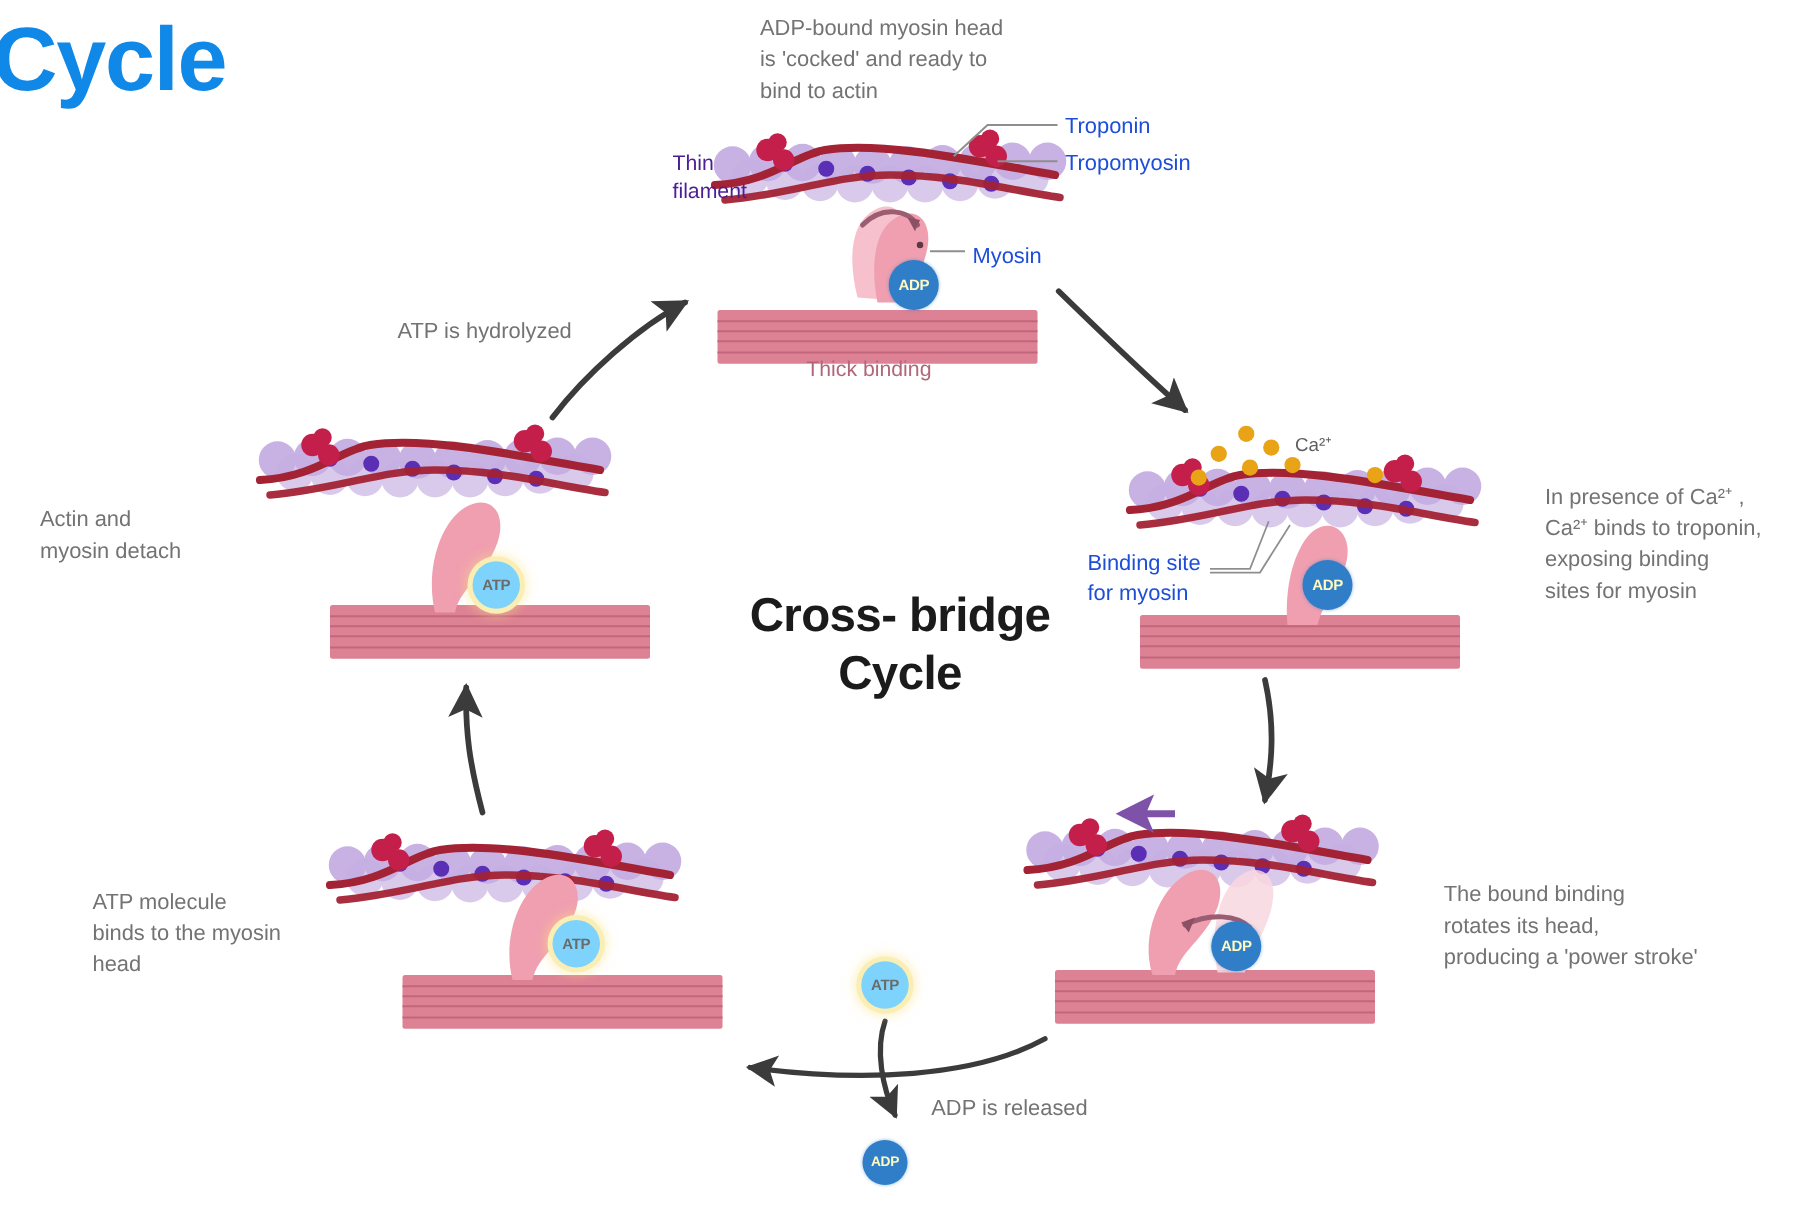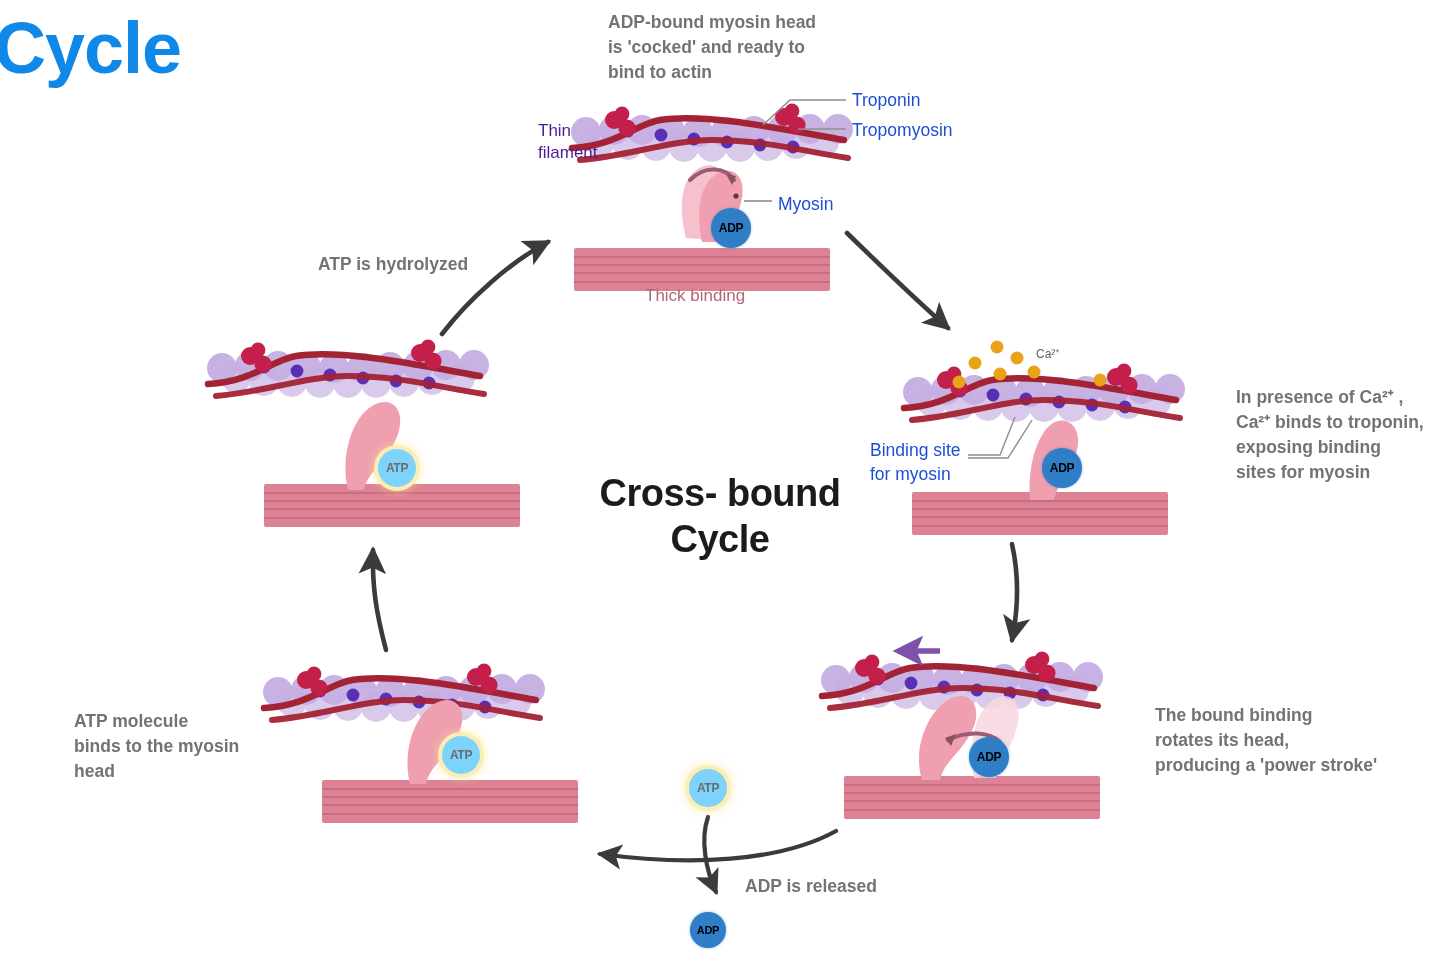--- a/index.html
+++ b/index.html
@@ -43,37 +43,36 @@
     text-align: center;
     letter-spacing: -0.5px;
   }
 
   
   .annot {
     color: #737373;
     font-size: 17.5px;
     line-height: 1.42;
     white-space: pre-line;
-    font-weight: bold;
   }
   .leaderlabel {
     color: #1d4ed8;
     font-size: 17.5px;
     line-height: 1.38;
     white-space: pre-line;
   }
   .filament-label {
     font-size: 17px;
     line-height: 1.3;
     white-space: pre-line;
   }
   .lbl-thin   { color: #4c1d95; }
   .lbl-thick  { color: #b2667a; }
 
-  .ca-label { color: #5e5e5e; font-size: 12px; }
+  .ca-label { color: #5e5e5e; font-size: 15px; }
 
   
   svg.layer {
     position: absolute;
     left: 0; top: 0;
     width: 1440px;
     height: 967px;
     overflow: visible;
     pointer-events: none;
   }
@@ -82,38 +81,38 @@
   .badge {
     border-radius: 50%;
     display: flex;
     align-items: center;
     justify-content: center;
     font-weight: bold;
     letter-spacing: -0.3px;
   }
   .badge-adp {
     background: #2f7ec7;
-    color: #000000;
+    color: #fef9c3;
     box-shadow: 0 0 3px rgba(47,126,199,.55);
   }
   .badge-atp {
     background: #7dd3fc;
     color: #6b6b6b;
     box-shadow: 0 0 0 4px #fbeeb4, 0 0 9px 5px rgba(250,226,130,.55);
   }
 </style>
 </head>
 <body>
 
 <div id="stage">
 
   <div class="abs" id="slide-title">Cycle</div>
 
   <div class="abs" id="center-title">Cross-
-bound Cycle</div>
+bridge Cycle</div>
 
   <svg class="layer" viewBox="0 0 1440 967">
     <defs>
       <marker id="arrowhead" markerWidth="7" markerHeight="7" refX="5.2" refY="3.2" orient="auto" markerUnits="strokeWidth">
         <path d="M0,0.2 L6,3.2 L0,6.2 L1.4,3.2 Z" fill="#3b3b3b"></path>
       </marker>
       <marker id="arrowhead-purple" markerWidth="6" markerHeight="6" refX="4.6" refY="3" orient="auto" markerUnits="strokeWidth">
         <path d="M0,0.2 L5.6,3 L0,5.8 L1.2,3 Z" fill="#7d52a8"></path>
       </marker>
 
@@ -295,20 +294,22 @@
   <div class="abs annot" style="left:1155px; top:703px; width:270px;">The bound binding
 rotates its head,
 producing a 'power stroke'</div>
 
   <div class="abs annot" style="left:74px; top:709px; width:220px;">ATP molecule
 binds to the myosin
 head</div>
 
   <div class="abs annot" style="left:745px; top:874px; width:250px;">ADP is released</div>
 
+  <div class="abs annot" style="left:32px; top:403px; width:200px;">Actin and
+myosin detach</div>
 
   <div class="abs annot" style="left:318px; top:252px; width:220px;">ATP is hydrolyzed</div>
 
   <div class="abs leaderlabel" style="left:852px; top:88px;">Troponin</div>
 
   <div class="abs leaderlabel" style="left:852px; top:118px;">Tropomyosin</div>
 
   <div class="abs leaderlabel" style="left:778px; top:192px;">Myosin</div>
 
   <div class="abs leaderlabel" style="left:870px; top:438px; width:130px;">Binding site

